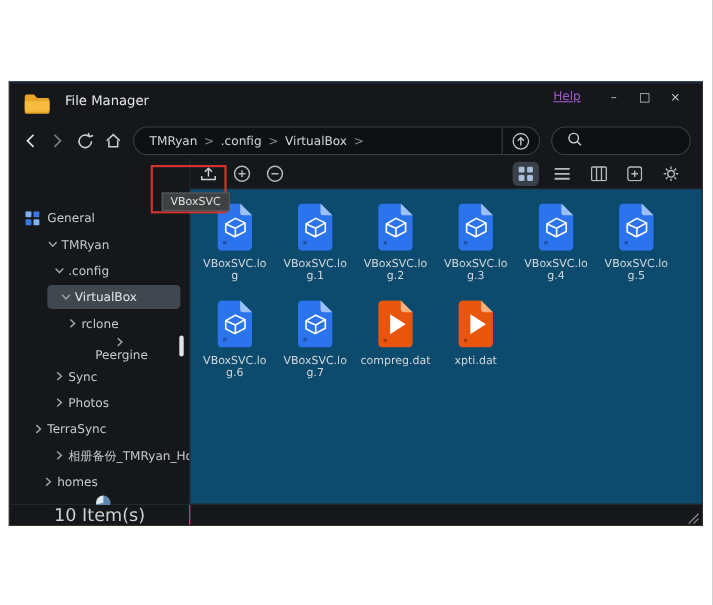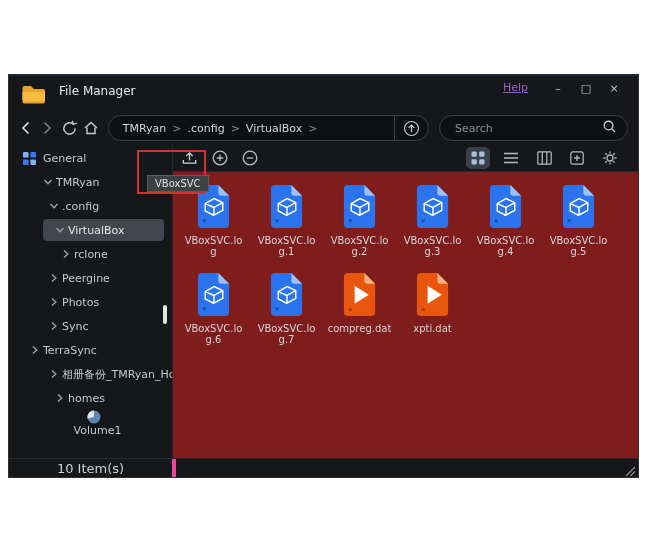--- a/index.html
+++ b/index.html
@@ -29,51 +29,51 @@
   .up-btn{width:33px;align-self:stretch;border-left:1px solid #3a3e44;display:flex;align-items:center;
           justify-content:center;cursor:pointer;}
   .search-box{margin-left:10px;margin-right:2px;flex:1;height:26px;border:1px solid #3a3e44;border-radius:14px;
               background:#0e1013;display:flex;align-items:center;padding:0 10px 0 13px;box-sizing:border-box;}
   .search-box input{flex:1;min-width:0;background:transparent;border:none;outline:none;color:#d3d5d8;
                     font-size:11px;font-family:inherit;}
   .search-box input::placeholder{color:#8b9096;}
 
   
   .bodyrow{position:absolute;top:68px;left:0;right:0;bottom:18px;display:flex;}
-  .sidebar{width:163px;position:relative;overflow:hidden;flex:none;}
+  .sidebar{width:163px;position:relative;overflow:hidden;flex:none;margin-top:40px;}
   .tree{padding-top:2px;}
   .side-row{height:24px;display:flex;align-items:center;position:relative;font-size:11px;color:#c6c9cc;
             box-sizing:border-box;white-space:nowrap;overflow:hidden;cursor:pointer;}
   .side-row .chev{width:13px;display:flex;align-items:center;position:relative;z-index:1;flex:none;}
   .side-row .sicon{margin-right:7px;display:flex;align-items:center;position:relative;z-index:1;flex:none;}
   .side-row .lbl{position:relative;z-index:1;}
   .side-row.sel .lbl{color:#e4e6e8;}
   .pill{position:absolute;top:1px;bottom:1px;right:8px;background:var(--selected_bg,#41474e);border-radius:4px;z-index:0;}
   .side-scrollthumb{position:absolute;left:154px;top:229px;width:4px;height:19px;background:#e2e4e6;
                     border-radius:2px;z-index:5;cursor:pointer;}
 
   .main{flex:1;border-left:1px solid #26292e;display:flex;flex-direction:column;min-width:0;}
   .toolbar{height:27px;flex:none;border-bottom:1px solid #26292e;display:flex;align-items:center;
            padding:0 16px 0 4px;gap:5px;}
   .tbtn{width:25px;height:22px;display:flex;align-items:center;justify-content:center;cursor:pointer;}
   .tb-right{margin-left:auto;display:flex;align-items:center;gap:9px;}
   .vbtn{width:24px;height:22px;display:flex;align-items:center;justify-content:center;border-radius:5px;cursor:pointer;}
   .vbtn.active{background:#3a4047;}
 
-  .files{flex:1;background:#7f1d1d;padding:10px 0 0 4px;display:flex;flex-wrap:wrap;align-content:flex-start;}
+  .files{flex:1;background:#0c4a6e;padding:10px 0 0 4px;display:flex;flex-wrap:wrap;align-content:flex-start;}
   .tile{width:73px;height:88px;display:flex;flex-direction:column;align-items:center;padding-top:3px;
         box-sizing:border-box;cursor:pointer;}
   .tile .ficon{height:46px;display:flex;align-items:flex-start;}
   .tile .fname{margin-top:4px;font-size:10px;line-height:11px;color:#d4d6d8;text-align:center;}
 
   
   .statusbar{position:absolute;left:0;right:0;bottom:0;height:18px;border-top:1px solid #26292e;
              display:flex;background:#15171b;}
-  .status-left{width:163px;flex:none;border-right:4px solid #ec4899;display:flex;align-items:center;
-               justify-content:center;font-size:13px;color:#cfd1d4;}
+  .status-left{width:163px;flex:none;border-right:1px solid #ec4899;display:flex;align-items:center;
+               justify-content:center;font-size:16px;color:#cfd1d4;}
   .resize-handle{position:absolute;right:2px;bottom:2px;width:13px;height:13px;cursor:nwse-resize;}
 
   
   .annot{position:absolute;left:128px;top:74px;width:65px;height:40px;
          border:2px solid var(--annotation_red,#d0342c);z-index:40;pointer-events:none;}
   .tooltip{position:absolute;left:138px;top:99px;z-index:50;background:#3e4042;border:1px solid #5a5c5e;
            color:#dfe0e1;font-size:10px;padding:2px 7px;white-space:nowrap;}
 </style>
 </head>
 <body>
@@ -131,21 +131,20 @@
           <span class="crumb-sep">&gt;</span>
         </div>
       <span class="up-btn">
         <svg width="17" height="17" viewBox="0 0 18 18" fill="none" stroke="#c9ccd0">
             <circle cx="9" cy="9" r="7.4" stroke-width="1.2"></circle>
             <path d="M9 13 V5.6 M6 8.4 L9 5.4 L12 8.4" stroke-width="1.3"></path>
           </svg>
       </span>
     </div>
     <div class="search-box">
-      <input type="text" placeholder="Search" style="">
       <span>
         <svg width="15" height="15" viewBox="0 0 16 16" fill="none" stroke="#cfd3d8" stroke-width="1.4">
             <circle cx="7" cy="7" r="4.6"></circle>
             <path d="M10.6 10.6 L14 14"></path>
           </svg>
       </span>
     </div>
   </div>
 
   <div class="bodyrow">
@@ -188,61 +187,61 @@
             <span class="lbl">VirtualBox</span>
           </div>
           <div class="side-row" style="padding-left: 52px;">
             <span class="chev">
               <svg width="10" height="10" viewBox="0 0 10 10" fill="none" stroke="#9ba1a7" stroke-width="1.4">
                 <path d="M3 1.5 L6.8 5 L3 8.5"></path>
               </svg>
             </span>
             <span class="lbl">rclone</span>
           </div>
+          <div class="side-row" style="padding-left: 40px; flex-direction: column;">
+            <span class="chev">
+              <svg width="10" height="10" viewBox="0 0 10 10" fill="none" stroke="#9ba1a7" stroke-width="1.4">
+                <path d="M3 1.5 L6.8 5 L3 8.5"></path>
+              </svg>
+            </span>
+            <span class="lbl">Peergine</span>
+          </div>
           <div class="side-row" style="padding-left: 40px;">
             <span class="chev">
               <svg width="10" height="10" viewBox="0 0 10 10" fill="none" stroke="#9ba1a7" stroke-width="1.4">
                 <path d="M3 1.5 L6.8 5 L3 8.5"></path>
               </svg>
             </span>
-            <span class="lbl">Peergine</span>
+            <span class="lbl">Sync</span>
           </div>
           <div class="side-row" style="padding-left: 40px;">
             <span class="chev">
               <svg width="10" height="10" viewBox="0 0 10 10" fill="none" stroke="#9ba1a7" stroke-width="1.4">
                 <path d="M3 1.5 L6.8 5 L3 8.5"></path>
               </svg>
             </span>
             <span class="lbl">Photos</span>
           </div>
+          <div class="side-row" style="padding-left: 21px; align-items: center;">
+            <span class="chev">
+              <svg width="10" height="10" viewBox="0 0 10 10" fill="none" stroke="#9ba1a7" stroke-width="1.4">
+                <path d="M3 1.5 L6.8 5 L3 8.5"></path>
+              </svg>
+            </span>
+            <span class="lbl">TerraSync</span>
+          </div>
           <div class="side-row" style="padding-left: 40px;">
             <span class="chev">
               <svg width="10" height="10" viewBox="0 0 10 10" fill="none" stroke="#9ba1a7" stroke-width="1.4">
                 <path d="M3 1.5 L6.8 5 L3 8.5"></path>
               </svg>
             </span>
-            <span class="lbl">Sync</span>
-          </div>
-          <div class="side-row" style="padding-left: 21px; align-items: center;">
-            <span class="chev">
-              <svg width="10" height="10" viewBox="0 0 10 10" fill="none" stroke="#9ba1a7" stroke-width="1.4">
-                <path d="M3 1.5 L6.8 5 L3 8.5"></path>
-              </svg>
-            </span>
-            <span class="lbl">TerraSync</span>
-          </div>
-          <div class="side-row" style="padding-left: 40px;">
-            <span class="chev">
-              <svg width="10" height="10" viewBox="0 0 10 10" fill="none" stroke="#9ba1a7" stroke-width="1.4">
-                <path d="M3 1.5 L6.8 5 L3 8.5"></path>
-              </svg>
-            </span>
             <span class="lbl">相册备份_TMRyan_Ho</span>
           </div>
-          <div class="side-row" style="padding-left: 46px; text-align: center;">
+          <div class="side-row" style="padding-left: 30px; text-align: center;">
             <span class="chev">
               <svg width="10" height="10" viewBox="0 0 10 10" fill="none" stroke="#9ba1a7" stroke-width="1.4">
                 <path d="M3 1.5 L6.8 5 L3 8.5"></path>
               </svg>
             </span>
             <span class="lbl">homes</span>
           </div>
           <div class="side-row" style="padding-left: 14px; flex-direction: column;">
             <span class="sicon">
               <svg width="14" height="14" viewBox="0 0 14 14">

